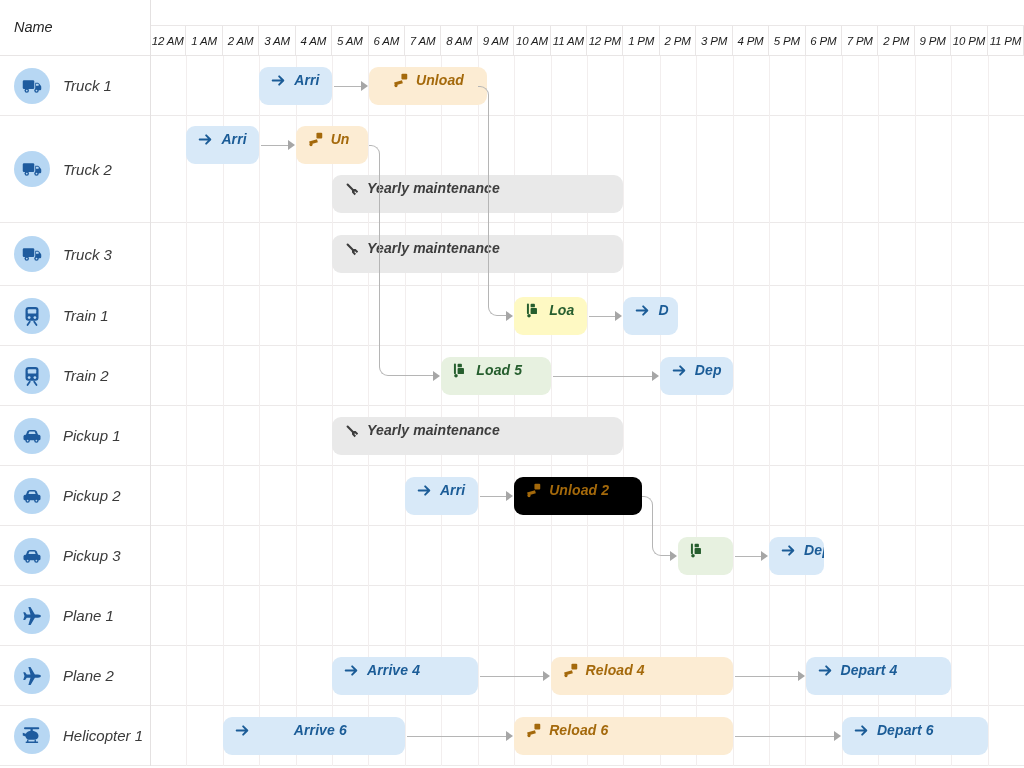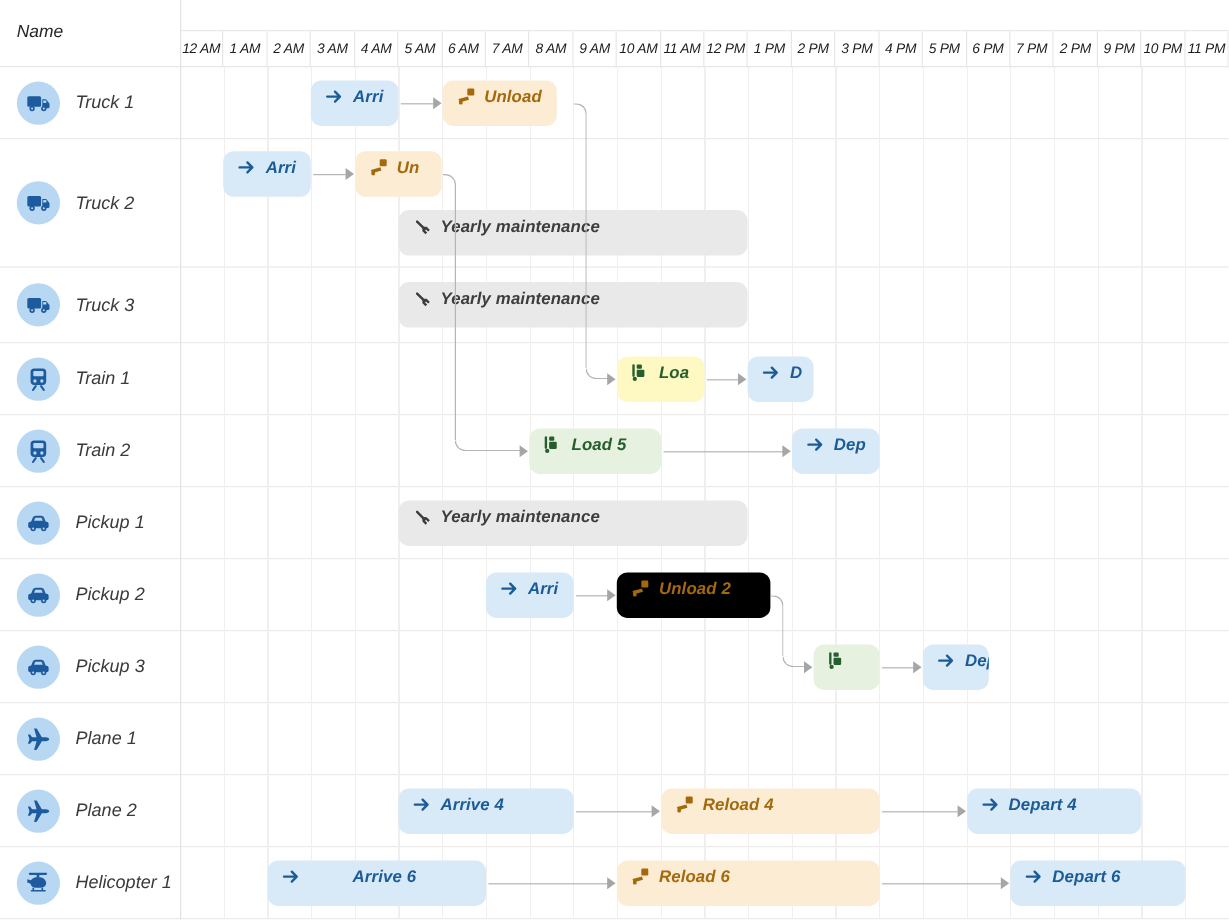--- a/index.html
+++ b/index.html
@@ -241,21 +241,21 @@
   <div class="grid-cols"></div>
   <div id="chart">
       <div class="event" style="left: 259.25px; top: 67px; width: 72.8333px; background: rgb(216, 233, 248); color: rgb(27, 92, 151);">
         <span class="ev-icon">
           <svg viewBox="0 0 16 16">
             <path d="M1.8 8h11M8.7 3.6 13.1 8l-4.4 4.4" fill="none" stroke="currentColor" stroke-width="2.1" stroke-linecap="round" stroke-linejoin="round"></path>
           </svg>
         </span>
         <span>Arri</span>
       </div>
-      <div class="event" style="left: 368.5px; top: 67px; width: 95px; background: rgb(252, 236, 211); color: rgb(164, 105, 11);">
+      <div class="event" style="left: 368.5px; top: 67px; width: 118px; background: rgb(252, 236, 211); color: rgb(164, 105, 11); justify-content: center;">
         <span class="ev-icon">
           <svg viewBox="0 0 16 16" fill="currentColor">
             <rect x="9" y="0.8" width="6.2" height="6.2" rx="1.1"></rect>
             <path d="M1.2 10.2 9.6 7.8l.9 3-8.4 2.4z"></path>
             <circle cx="3.2" cy="13.4" r="1.7"></circle>
           </svg>
         </span>
         <span>Unload</span>
       </div>
       <div class="event" style="left: 186.417px; top: 126px; width: 72.8333px; background: rgb(216, 233, 248); color: rgb(27, 92, 151);">

